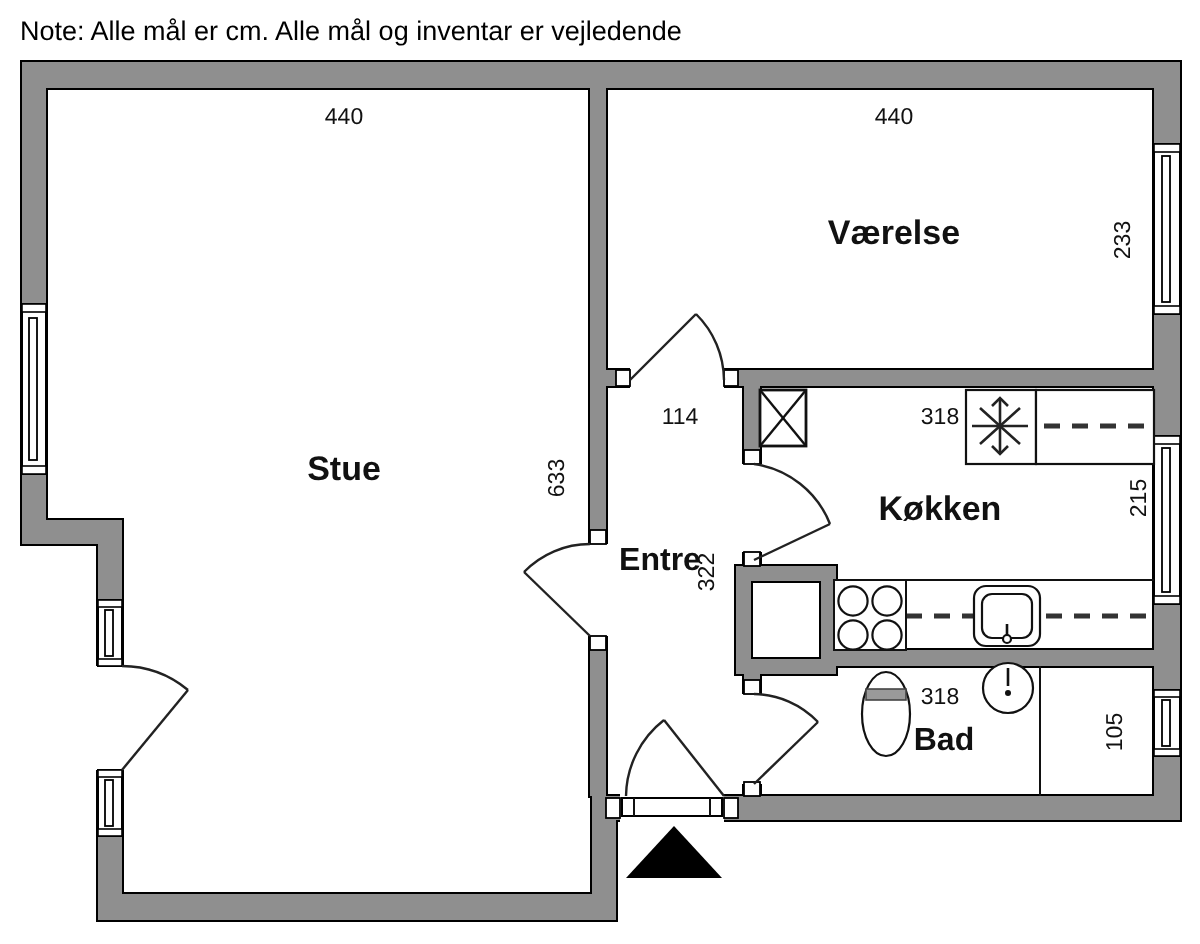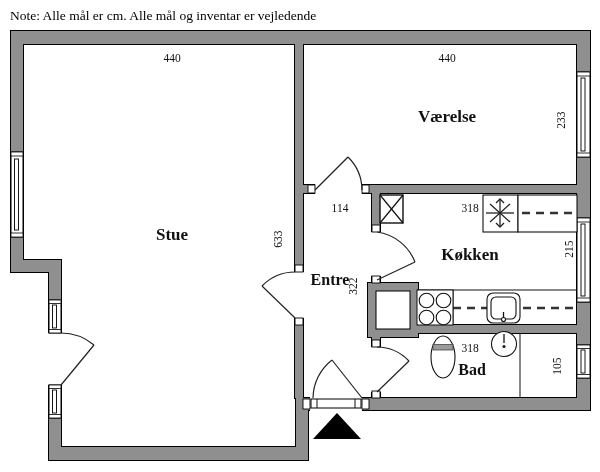--- a/index.html
+++ b/index.html
@@ -1,17 +1,17 @@
 <!DOCTYPE html>
 <html><head>
 <meta charset="utf-8">
 <style>
   html,body{margin:0;padding:0;background:#ffffff;}
   #stage{position:relative;width:600px;height:472px;background:#ffffff;
-         font-family:Liberation Serif, serif;overflow:hidden;}
+         font-family:Liberation Sans, sans-serif;overflow:hidden;}
   svg{position:absolute;left:0;top:0;}
   text{fill:#111;}
   .note-text{font-size:13.5px;fill:#000;}
   .dim{font-size:11.5px;}
   .room-lg{font-size:17px;font-weight:bold;}
   .room-md{font-size:16px;font-weight:bold;}
   .thin{stroke:#111;stroke-width:1;fill:none;}
   .fixture{stroke:#111;stroke-width:1.1;fill:#fff;}
   .swing{stroke:#222;stroke-width:1.2;fill:none;}
   .dashline{stroke:#333;stroke-width:2.4;fill:none;stroke-dasharray:8 6;}

